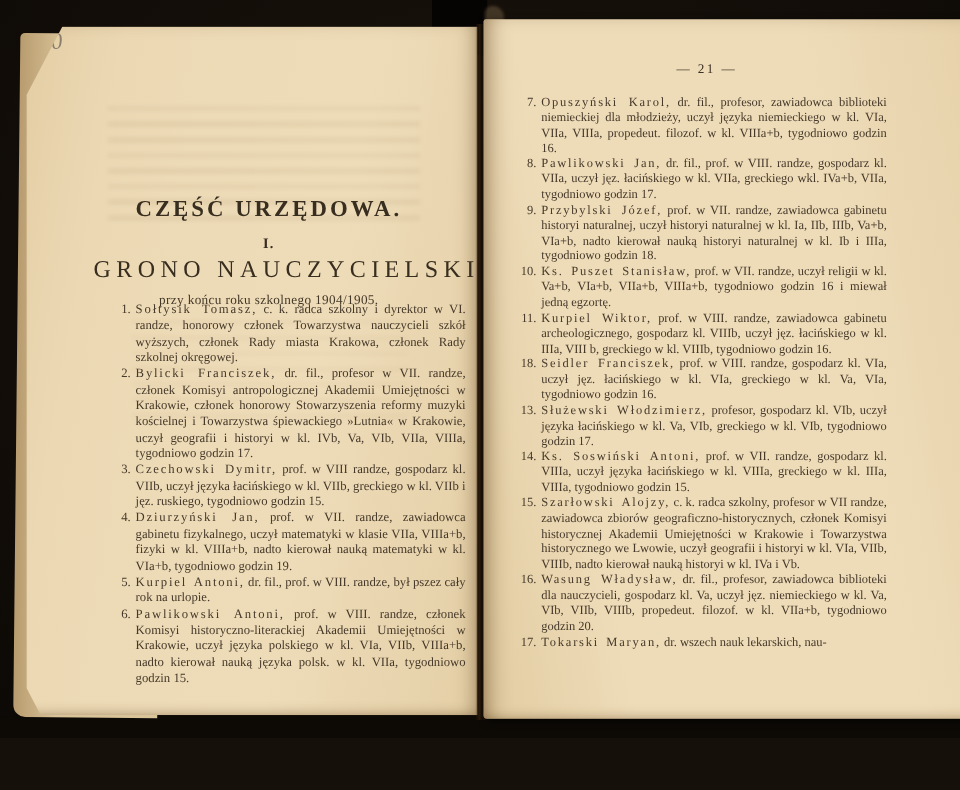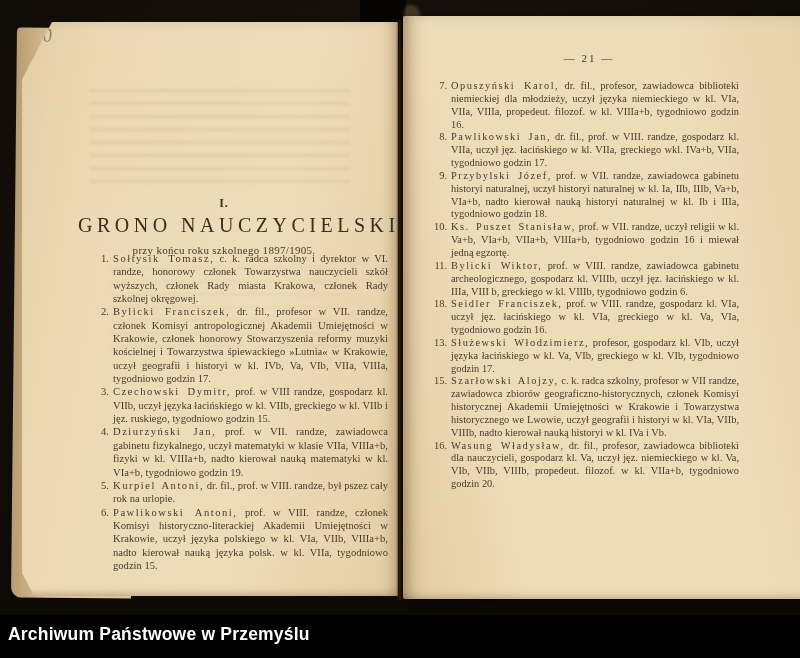--- a/index.html
+++ b/index.html
@@ -76,23 +76,24 @@
   <div class="scan-bg"></div>
   <div class="top-notch"></div>
   <div class="smudge"></div>
   <div class="bottom-strip"></div>
   <div class="under-stack"></div>
 
   <div class="page page-left">
     <span class="pencil">20</span>
     <div class="ghost"></div>
     <div class="ghost2"></div>
+    <div class="lp-center h-section">CZĘŚĆ URZĘDOWA.</div>
     <div class="lp-center h-roman">I.</div>
     <div class="lp-center h-title">GRONO NAUCZYCIELSKIE</div>
-    <div class="lp-center h-sub">przy końcu roku szkolnego 1897/1905.</div>
+    <div class="lp-center h-sub">przy końcu roku szkolnego 1904/1905.</div>
     <ol class="entries entries-left">
 
         <li class="entry">
           <span class="num">1.</span><span class="tname">Sołtysik Tomasz,</span> <span>c. k. radca szkolny i dyrektor w VI. randze, honorowy członek Towarzystwa nauczycieli szkół wyższych, członek Rady miasta Krakowa, członek Rady szkolnej okręgowej.</span>
         </li>
 
         <li class="entry">
           <span class="num">2.</span><span class="tname">Bylicki Franciszek,</span> <span>dr. fil., profesor w VII. randze, członek Komisyi antropologicznej Akademii Umiejętności w Krakowie, członek honorowy Stowarzyszenia reformy muzyki kościelnej i Towarzystwa śpiewackiego »Lutnia« w Krakowie, uczył geografii i historyi w kl. IVb, Va, VIb, VIIa, VIIIa, tygodniowo godzin 17.</span>
         </li>
 
@@ -130,39 +131,42 @@
 
         <li class="entry">
           <span class="num">9.</span><span class="tname">Przybylski Józef,</span> <span>prof. w VII. randze, zawiadowca gabinetu historyi naturalnej, uczył historyi naturalnej w kl. Ia, IIb, IIIb, Va+b, VIa+b, nadto kierował nauką historyi naturalnej w kl. Ib i IIIa, tygodniowo godzin 18.</span>
         </li>
 
         <li class="entry">
           <span class="num">10.</span><span class="tname">Ks. Puszet Stanisław,</span> <span>prof. w VII. randze, uczył religii w kl. Va+b, VIa+b, VIIa+b, VIIIa+b, tygodniowo godzin 16 i miewał jedną egzortę.</span>
         </li>
 
         <li class="entry">
-          <span class="num">11.</span><span class="tname">Bylicki Wiktor,</span> <span>prof. w VIII. randze, zawiadowca gabinetu archeologicznego, gospodarz kl. VIIIb, uczył jęz. łacińskiego w kl. IIIa, VIII b, greckiego w kl. VIIIb, tygodniowo godzin 6.</span>
+          <span class="num">11.</span><span class="tname">Kurpiel Wiktor,</span> <span>prof. w VIII. randze, zawiadowca gabinetu archeologicznego, gospodarz kl. VIIIb, uczył jęz. łacińskiego w kl. IIIa, VIII b, greckiego w kl. VIIIb, tygodniowo godzin 16.</span>
         </li>
 
         <li class="entry">
           <span class="num">18.</span><span class="tname">Seidler Franciszek,</span> <span>prof. w VIII. randze, gospodarz kl. VIa, uczył jęz. łacińskiego w kl. VIa, greckiego w kl. Va, VIa, tygodniowo godzin 16.</span>
         </li>
 
         <li class="entry">
           <span class="num">13.</span><span class="tname">Służewski Włodzimierz,</span> <span>profesor, gospodarz kl. VIb, uczył języka łacińskiego w kl. Va, VIb, greckiego w kl. VIb, tygodniowo godzin 17.</span>
         </li>
 
+        <li class="entry">
+          <span class="num">14.</span><span class="tname">Ks. Soswiński Antoni,</span> <span>prof. w VII. randze, gospodarz kl. VIIIa, uczył języka łacińskiego w kl. VIIIa, greckiego w kl. IIIa, VIIIa, tygodniowo godzin 15.</span>
+        </li>
 
         <li class="entry">
           <span class="num">15.</span><span class="tname">Szarłowski Alojzy,</span> <span>c. k. radca szkolny, profesor w VII randze, zawiadowca zbiorów geograficzno-historycznych, członek Komisyi historycznej Akademii Umiejętności w Krakowie i Towarzystwa historycznego we Lwowie, uczył geografii i historyi w kl. VIa, VIIb, VIIIb, nadto kierował nauką historyi w kl. IVa i Vb.</span>
         </li>
 
         <li class="entry">
           <span class="num">16.</span><span class="tname">Wasung Władysław,</span> <span>dr. fil., profesor, zawiadowca biblioteki dla nauczycieli, gospodarz kl. Va, uczył jęz. niemieckiego w kl. Va, VIb, VIIb, VIIIb, propedeut. filozof. w kl. VIIa+b, tygodniowo godzin 20.</span>
         </li>
 
+        <li class="entry">
+          <span class="num">17.</span><span class="tname">Tokarski Maryan,</span> <span>dr. wszech nauk lekarskich, nau-</span>
+        </li>
       </ol>
   </div>
 
-  <div class="footer-bar">
-    <span>Archiwum Państwowe w Przemyślu</span>
-  </div>
 </div>
 
 </body></html>

